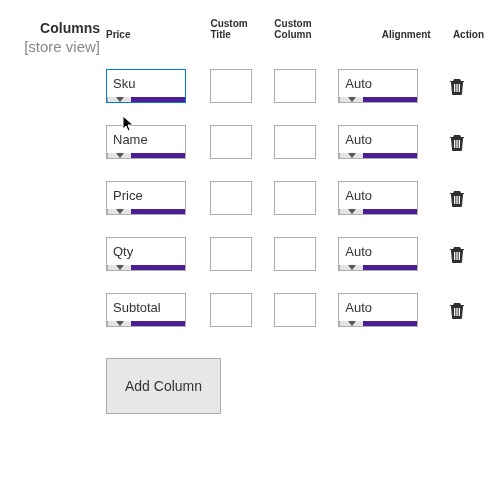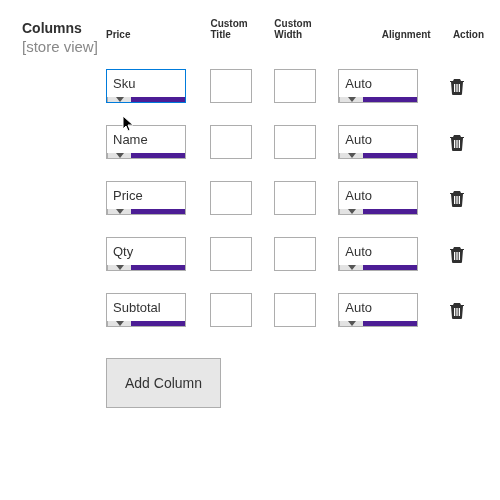--- a/index.html
+++ b/index.html
@@ -14,20 +14,21 @@
     height: 500px;
     overflow: hidden;
   }
   .page {
     display: flex;
     padding: 18px 10px 0 22px;
   }
   .label-col {
     width: 78px;
     padding-top: 2px;
+    text-align: right;
   }
   .label-title {
     font-weight: 600;
     font-size: 14px;
     color: #303030;
   }
   .label-sub {
     font-size: 15px;
     color: #888;
     margin-top: 2px;
@@ -104,21 +105,21 @@
     width: 16px;
     height: 18px;
     position: relative;
     margin-left: 6px;
   }
   .trash svg { display: block; }
   .add-row td { padding-top: 20px; }
   .add-btn {
     display: inline-flex;
     align-items: center;
-    height: 50px;
+    height: 56px;
     padding: 0 18px;
     background: #e7e7e7;
     border: 1px solid #adadad;
     font-size: 14px;
     color: #333;
     cursor: pointer;
   }
   .cursor {
     position: absolute;
     left: 14px;
@@ -136,21 +137,21 @@
     <div class="label-title">Columns</div>
     <div class="label-sub">[store view]</div>
   </div>
 
   <div class="grid-col">
     <table>
       <thead>
         <tr>
           <th class="col-type">Price</th>
           <th class="col-ct">Custom Title</th>
-          <th class="col-cw">Custom Width</th>
+          <th class="col-cw">Custom Column</th>
           <th class="col-align">Alignment</th>
           <th class="col-action">Action</th>
         </tr>
       </thead>
       <tbody id="rows-body">
           <tr>
             <td>
               <div class="select-wrap focused">
                 <div class="select-text">Sku</div>
                 <div class="select-btn">

